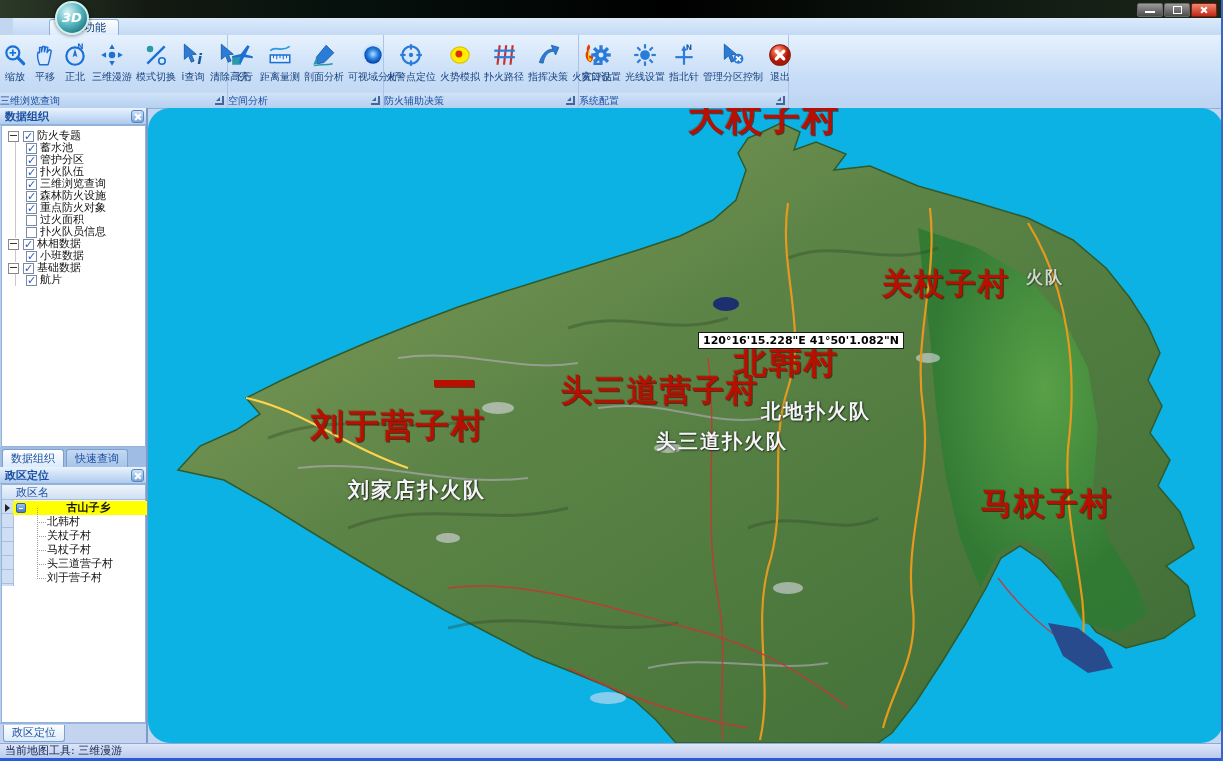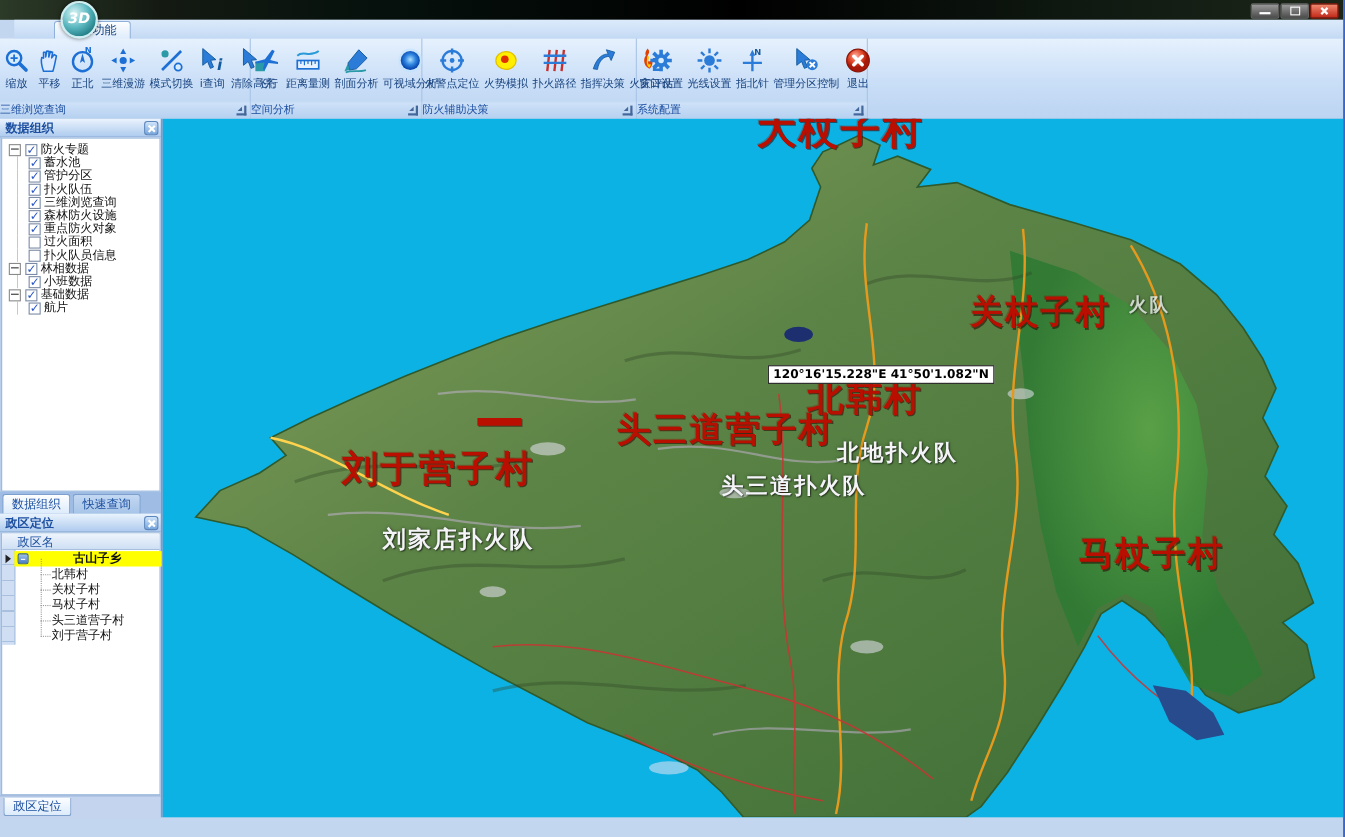--- a/index.html
+++ b/index.html
@@ -89,21 +89,21 @@
   .droot-label{margin-left:17px;}
   .dchild-label{margin-left:34px;}
   .dconn{position:absolute;left:24px;top:-7px;width:8px;height:14px;
     border-left:1px dotted #9a9a9a;border-bottom:1px dotted #9a9a9a;}
 
   #bottom-tabstrip{position:absolute;left:0;top:615px;width:146px;height:20px;background:#c4d4ee;border-top:1px solid #9ab4da;}
   #bottom-tab{position:absolute;left:3px;top:1px;height:16px;line-height:16px;padding:0 8px;
     background:linear-gradient(#fdfeff,#dcebfb);border:1px solid #7d9fcb;border-top:none;border-radius:0 0 3px 3px;color:#1c4fa0;}
 
   
-  #map{position:absolute;left:148px;top:108px;width:1075px;height:635px;background:#0db2e4;overflow:hidden;}
+  #map{position:absolute;left:148px;top:108px;width:1075px;height:635px;background:#0db2e4;overflow:hidden;border-radius:22px;}
   .vlabel{position:absolute;color:#b80f00;font-family:"DejaVu Serif","Liberation Serif",serif;font-weight:bold;
     letter-spacing:2px;text-shadow:1px 1px 0 rgba(40,0,0,.55), -1px -1px 0 rgba(120,20,0,.3);white-space:nowrap;}
   .wlabel{position:absolute;color:#f4f4f8;font-weight:bold;letter-spacing:2px;white-space:nowrap;
     text-shadow:0 0 3px rgba(0,0,0,.55),1px 1px 1px rgba(0,0,0,.45);}
   #coord-tip{position:absolute;left:550px;top:224px;height:15px;line-height:15px;background:#fff;
     border:1px solid #1a1a1a;color:#000;font-size:11px;font-weight:bold;padding:0 4px;white-space:nowrap;}
   #red-dash{position:absolute;left:286px;top:272px;width:40px;height:7px;background:#b80f00;box-shadow:1px 1px 0 rgba(40,0,0,.5);}
 
   
   #statusbar{position:absolute;left:0;top:743px;width:100%;height:18px;
@@ -587,14 +587,17 @@
 
     <div class="wlabel" style="left:613px;top:290px;font-size:20px">北地扑火队</div>
     <div class="wlabel" style="left:508px;top:320px;font-size:20px">头三道扑火队</div>
     <div class="wlabel" style="left:200px;top:368px;font-size:21px">刘家店扑火队</div>
     <div class="wlabel" style="left:878px;top:158px;font-size:17px;opacity:.75">火队</div>
 
     <div id="red-dash"></div>
     <div id="coord-tip">120°16'15.228"E  41°50'1.082"N</div>
   </div>
 
+  <div id="statusbar">
+    <span>当前地图工具: 三维漫游</span>
+  </div>
 
 </div>
 
 </body></html>

